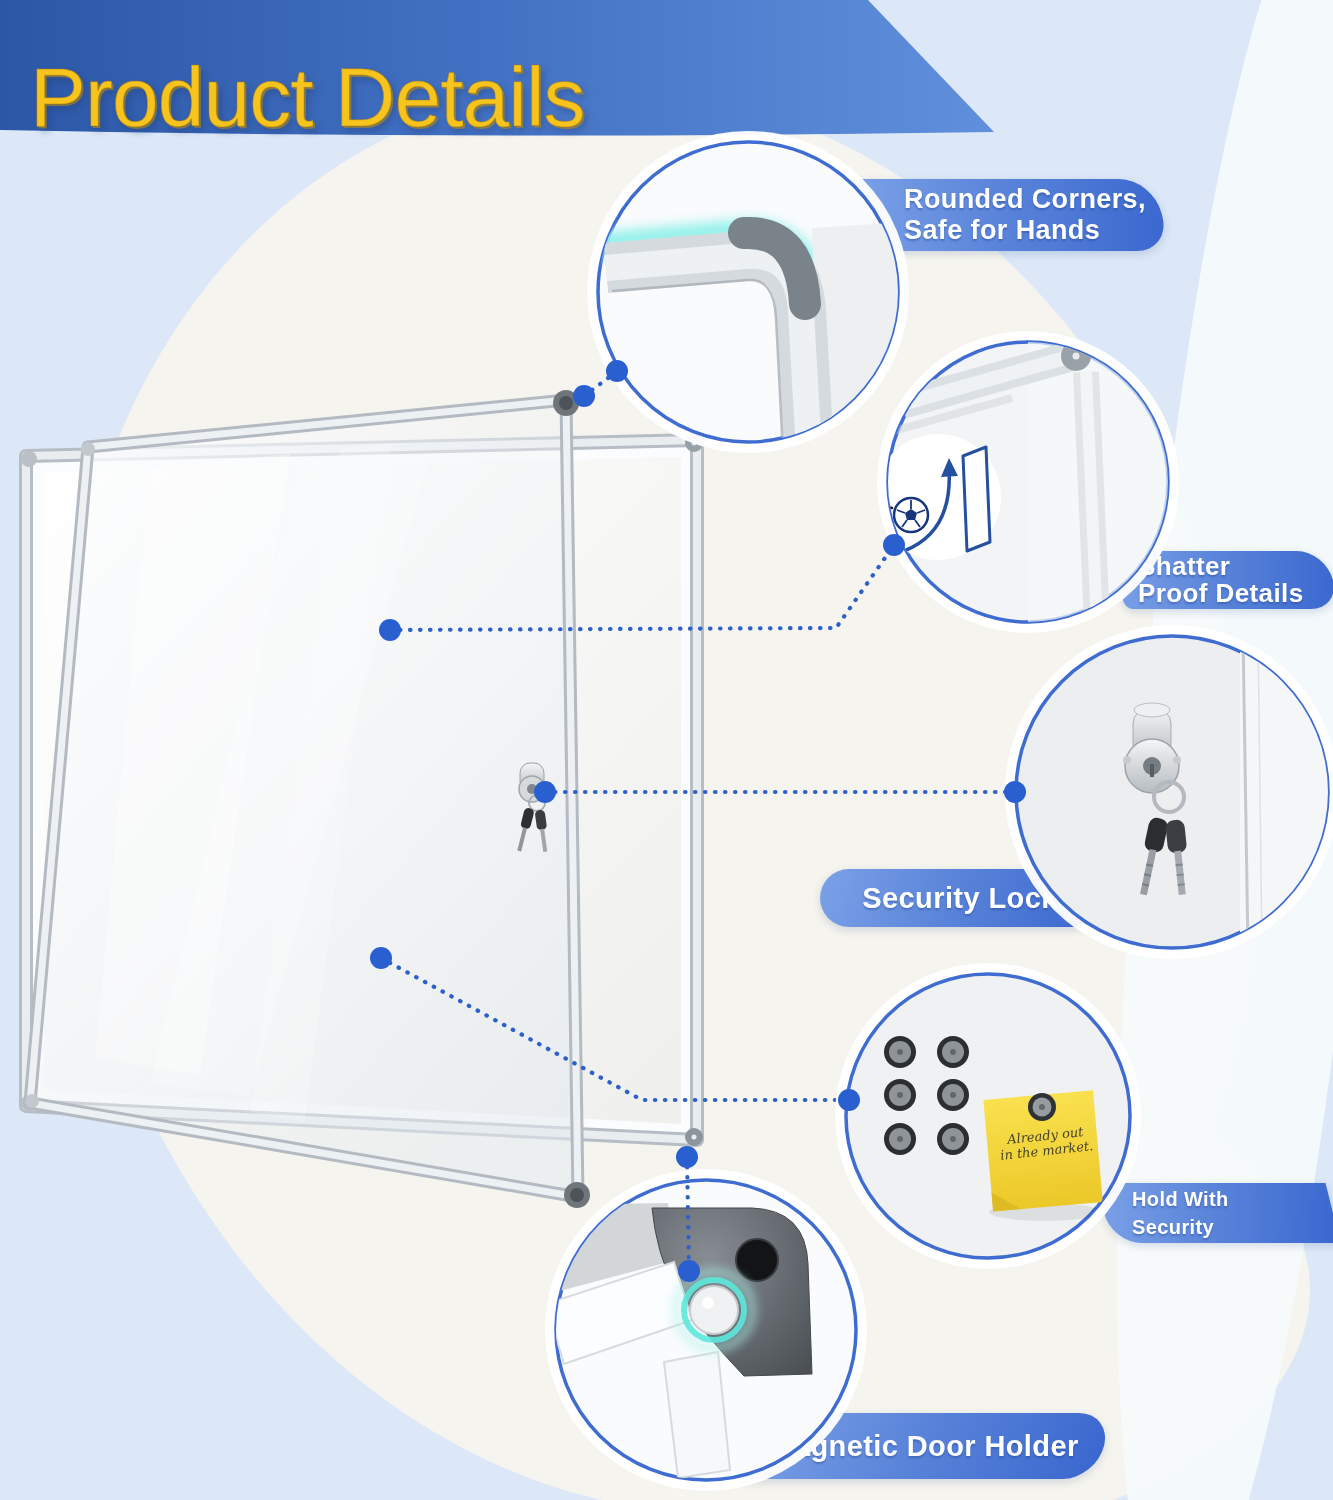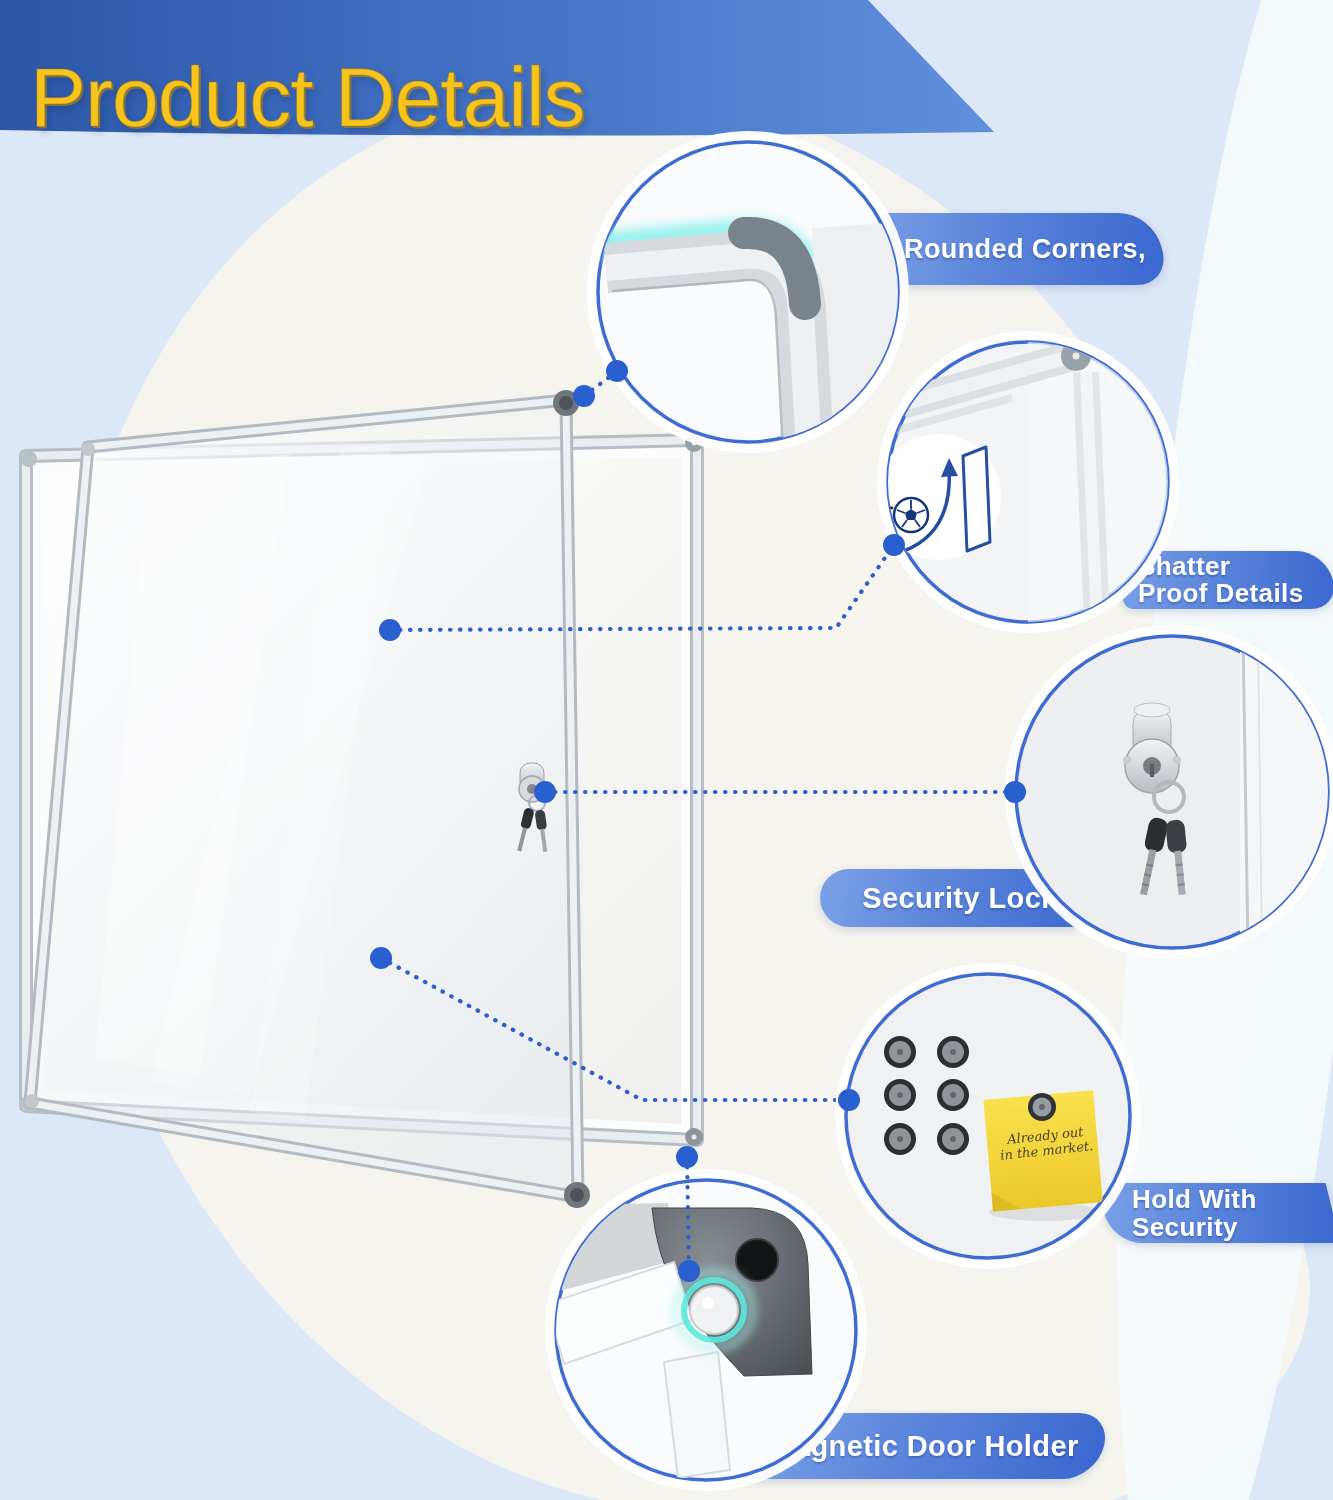--- a/index.html
+++ b/index.html
@@ -31,31 +31,31 @@
     background:linear-gradient(105deg,#7ba1e7 0%,#5b85da 45%,#3a67cf 100%);
     border-radius:10px 34px 34px 10px;
     transform:skewX(14deg);
     box-shadow:0 3px 8px rgba(40,70,140,.18);
   }
   .pill-line{
     position:relative;color:#ffffff;font-weight:bold;letter-spacing:.4px;
     text-shadow:0 2px 2px rgba(27,57,122,.35);
     white-space:nowrap;
   }
-  .p1{left:858px;top:179px;width:304px;height:72px;margin-top:34px;}
+  .p1{left:858px;top:179px;width:304px;height:72px;}
   .p1 .pill-line{font-size:27px;line-height:31px;padding-left:46px;}
   .p2{left:1118px;top:551px;width:215px;height:58px;}
   .p2::before{border-radius:8px 30px 30px 8px;}
   .p2 .pill-line{font-size:26px;line-height:27px;padding-left:20px;}
   .p3{left:820px;top:869px;width:280px;height:58px;align-items:center;}
   .p3::before{border-radius:29px;transform:none;}
   .p3 .pill-line{font-size:29px;line-height:30px;}
   .p4{left:1104px;top:1183px;width:229px;height:60px;}
   .p4::before{border-radius:30px 0 0 30px;}
-  .p4 .pill-line{font-size:26px;line-height:28px;padding-left:28px;}
+  .p4 .pill-line{font-size:20px;line-height:28px;padding-left:28px;}
   .p5{left:744px;top:1413px;width:360px;height:66px;align-items:center;}
   .p5::before{border-radius:12px 33px 33px 12px;transform:skewX(-14deg);}
   .p5 .pill-line{font-size:29px;line-height:30px;}
 
   .note-text{
     position:absolute;left:996px;top:1128px;width:100px;z-index:3;
     transform:rotate(-6deg);
     font-family:"DejaVu Serif",serif;font-style:italic;
     font-size:13px;line-height:15px;color:#45422e;text-align:center;
   }
@@ -144,20 +144,21 @@
     <path d="M 390,630 L 836,628 L 894,545"></path>
     <path d="M 545,792 L 1014,792"></path>
     <path d="M 381,958 L 642,1100 L 848,1100"></path>
   </g>
 </svg>
 
 <div class="title">Product Details</div>
 
 <div class="pill p1">
   <span class="pill-line">Rounded Corners,</span>
+  <span class="pill-line">Safe for Hands</span>
 </div>
 <div class="pill p2">
   <span class="pill-line">Shatter</span>
   <span class="pill-line">Proof Details</span>
 </div>
 <div class="pill p3">
   <span class="pill-line">Security Lock</span>
 </div>
 <div class="pill p4">
   <span class="pill-line">Hold With</span>

